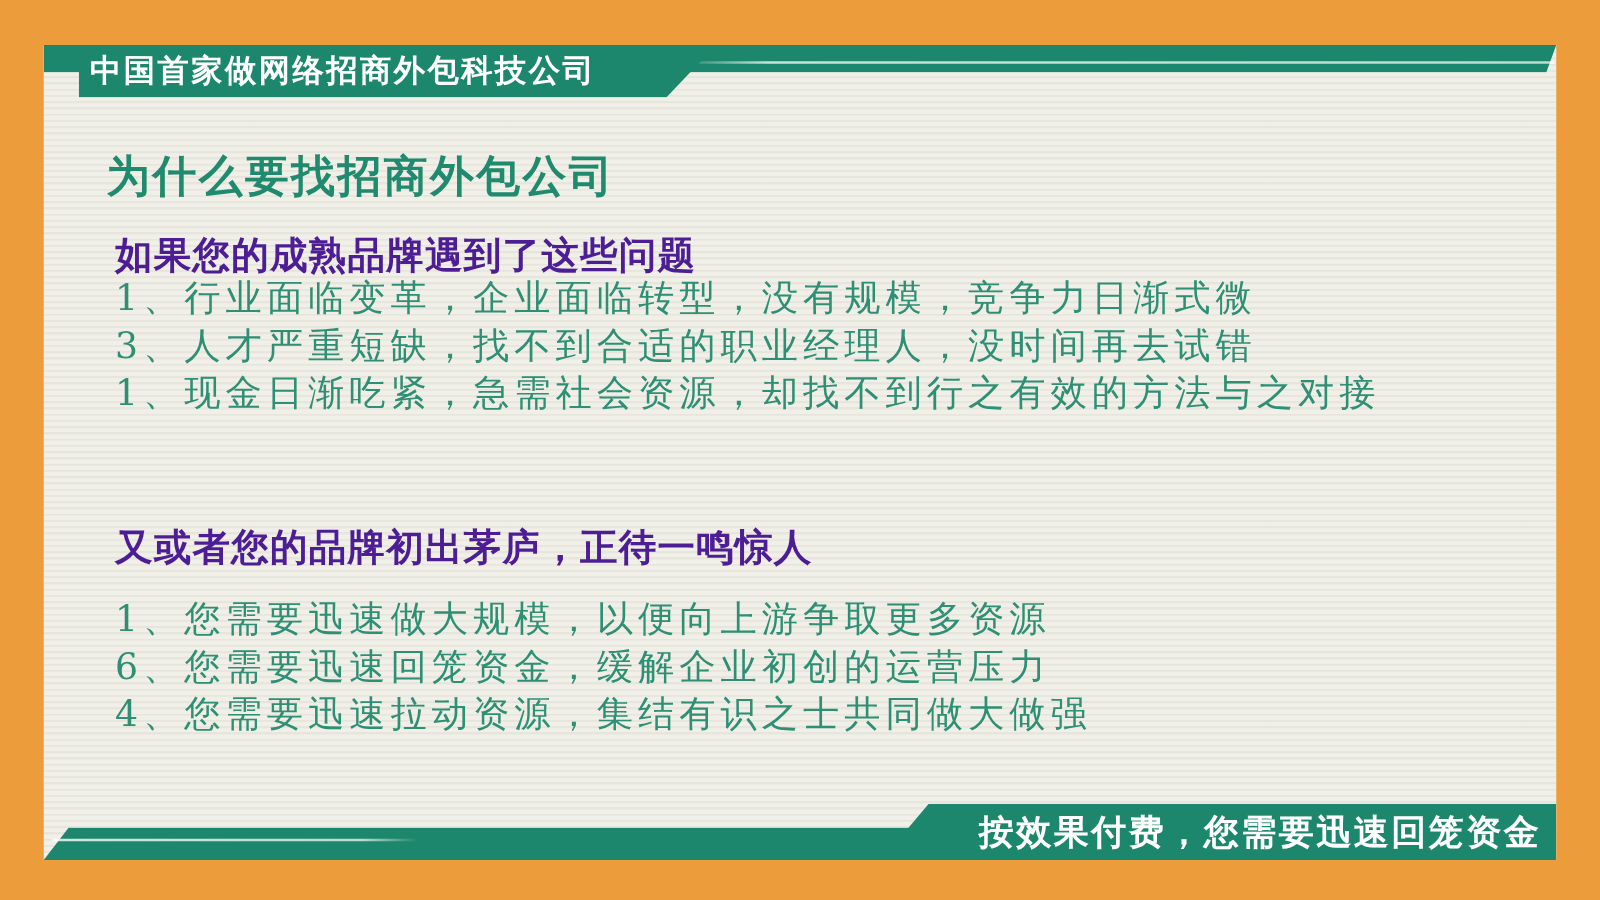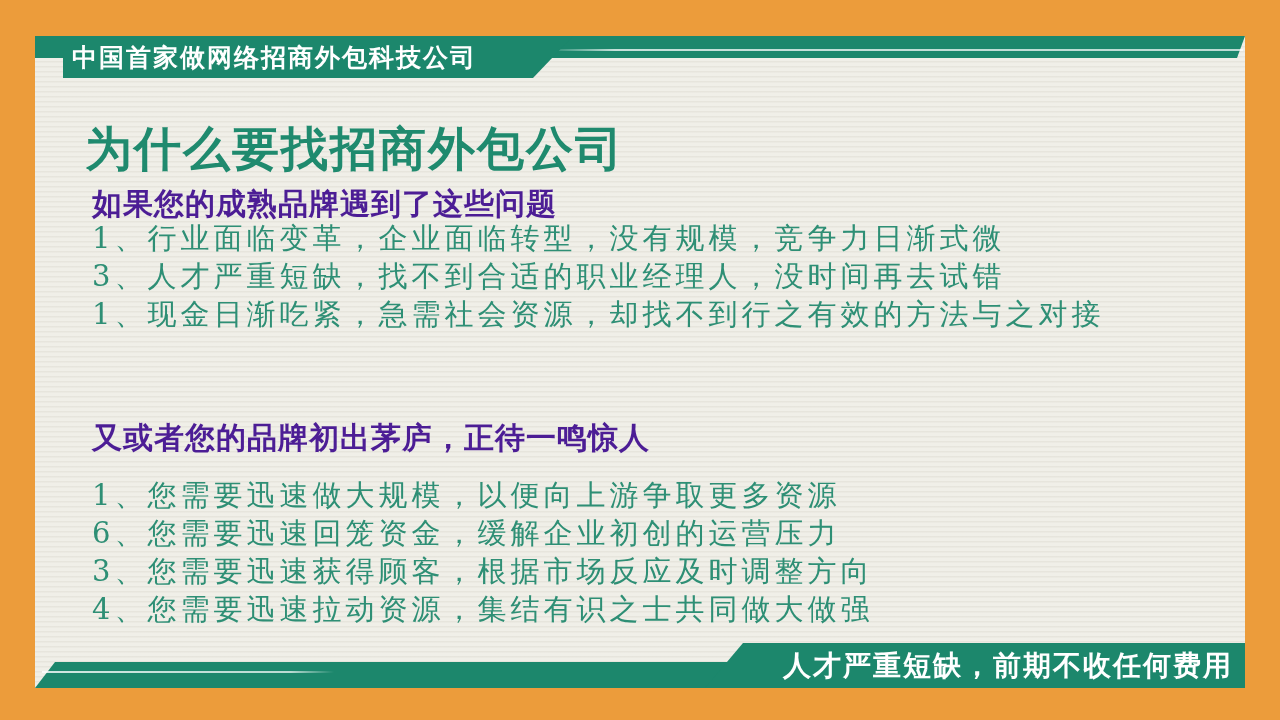--- a/index.html
+++ b/index.html
@@ -80,21 +80,21 @@
     line-height: 45px;
     text-align: right;
     padding-right: 12px;
     box-sizing: border-box;
     white-space: nowrap;
   }
   
   .page-title {
     position: absolute;
     left: 85px; top: 118px;
-    font-size: 47px; font-weight: bold;
+    font-size: 35px; font-weight: bold;
     letter-spacing: 2px;
     color: #1F8A6E;
     white-space: nowrap;
   }
   .section-heading {
     position: absolute;
     left: 92px;
     font-size: 30px; font-weight: bold;
     letter-spacing: 1px;
     color: #4c1d95;
@@ -138,21 +138,20 @@
     <li>1、行业面临变革，企业面临转型，没有规模，竞争力日渐式微</li>
     <li>3、人才严重短缺，找不到合适的职业经理人，没时间再去试错</li>
     <li>1、现金日渐吃紧，急需社会资源，却找不到行之有效的方法与之对接</li>
   </ul>
 
   <div class="section-heading heading-2">又或者您的品牌初出茅庐，正待一鸣惊人</div>
 
   <ul class="item-list list-2">
     <li>1、您需要迅速做大规模，以便向上游争取更多资源</li>
     <li>6、您需要迅速回笼资金，缓解企业初创的运营压力</li>
-    <li>3、您需要迅速获得顾客，根据市场反应及时调整方向</li>
     <li>4、您需要迅速拉动资源，集结有识之士共同做大做强</li>
   </ul>
 
   <div class="bottom-ribbon"></div>
   <div class="bottom-ribbon-line"></div>
-  <div class="bottom-banner">人才严重短缺，前期不收任何费用</div>
+  <div class="bottom-banner">按效果付费，您需要迅速回笼资金</div>
 
 </div>
 
 </body></html>

